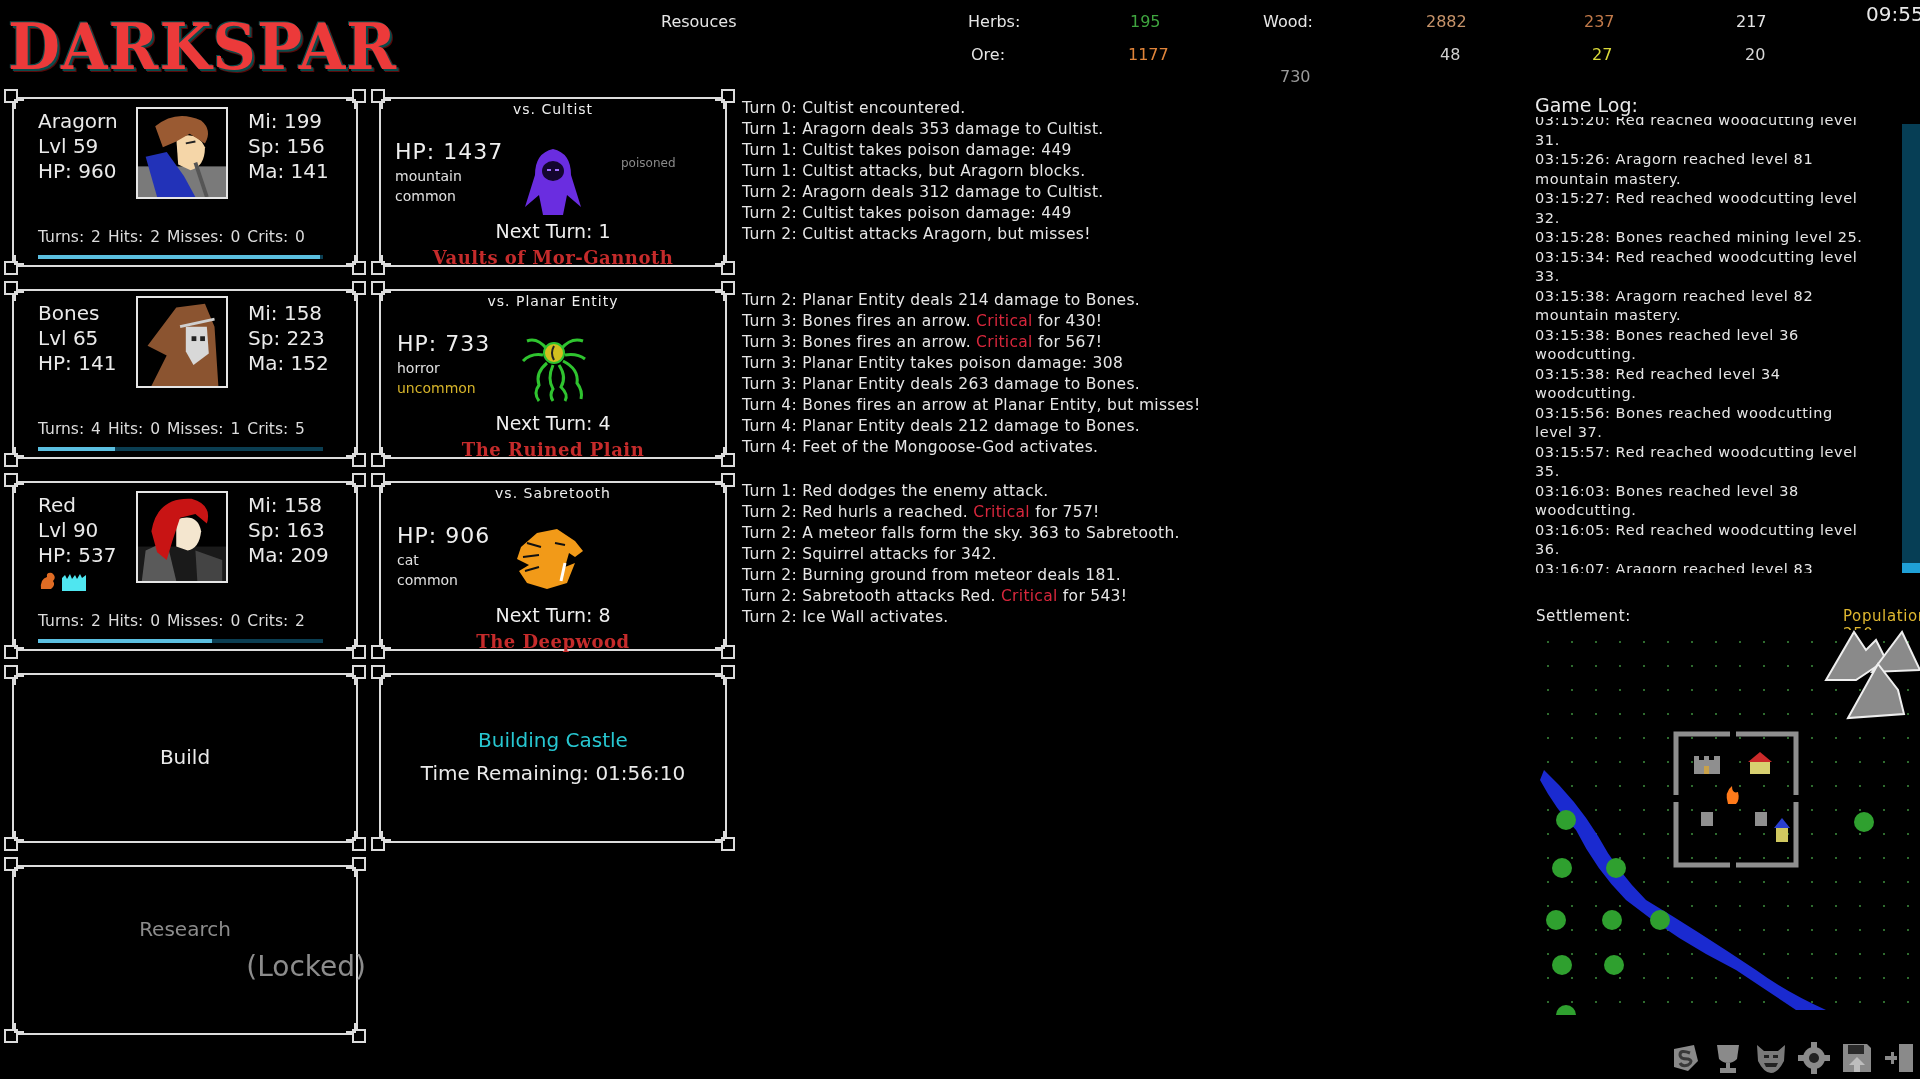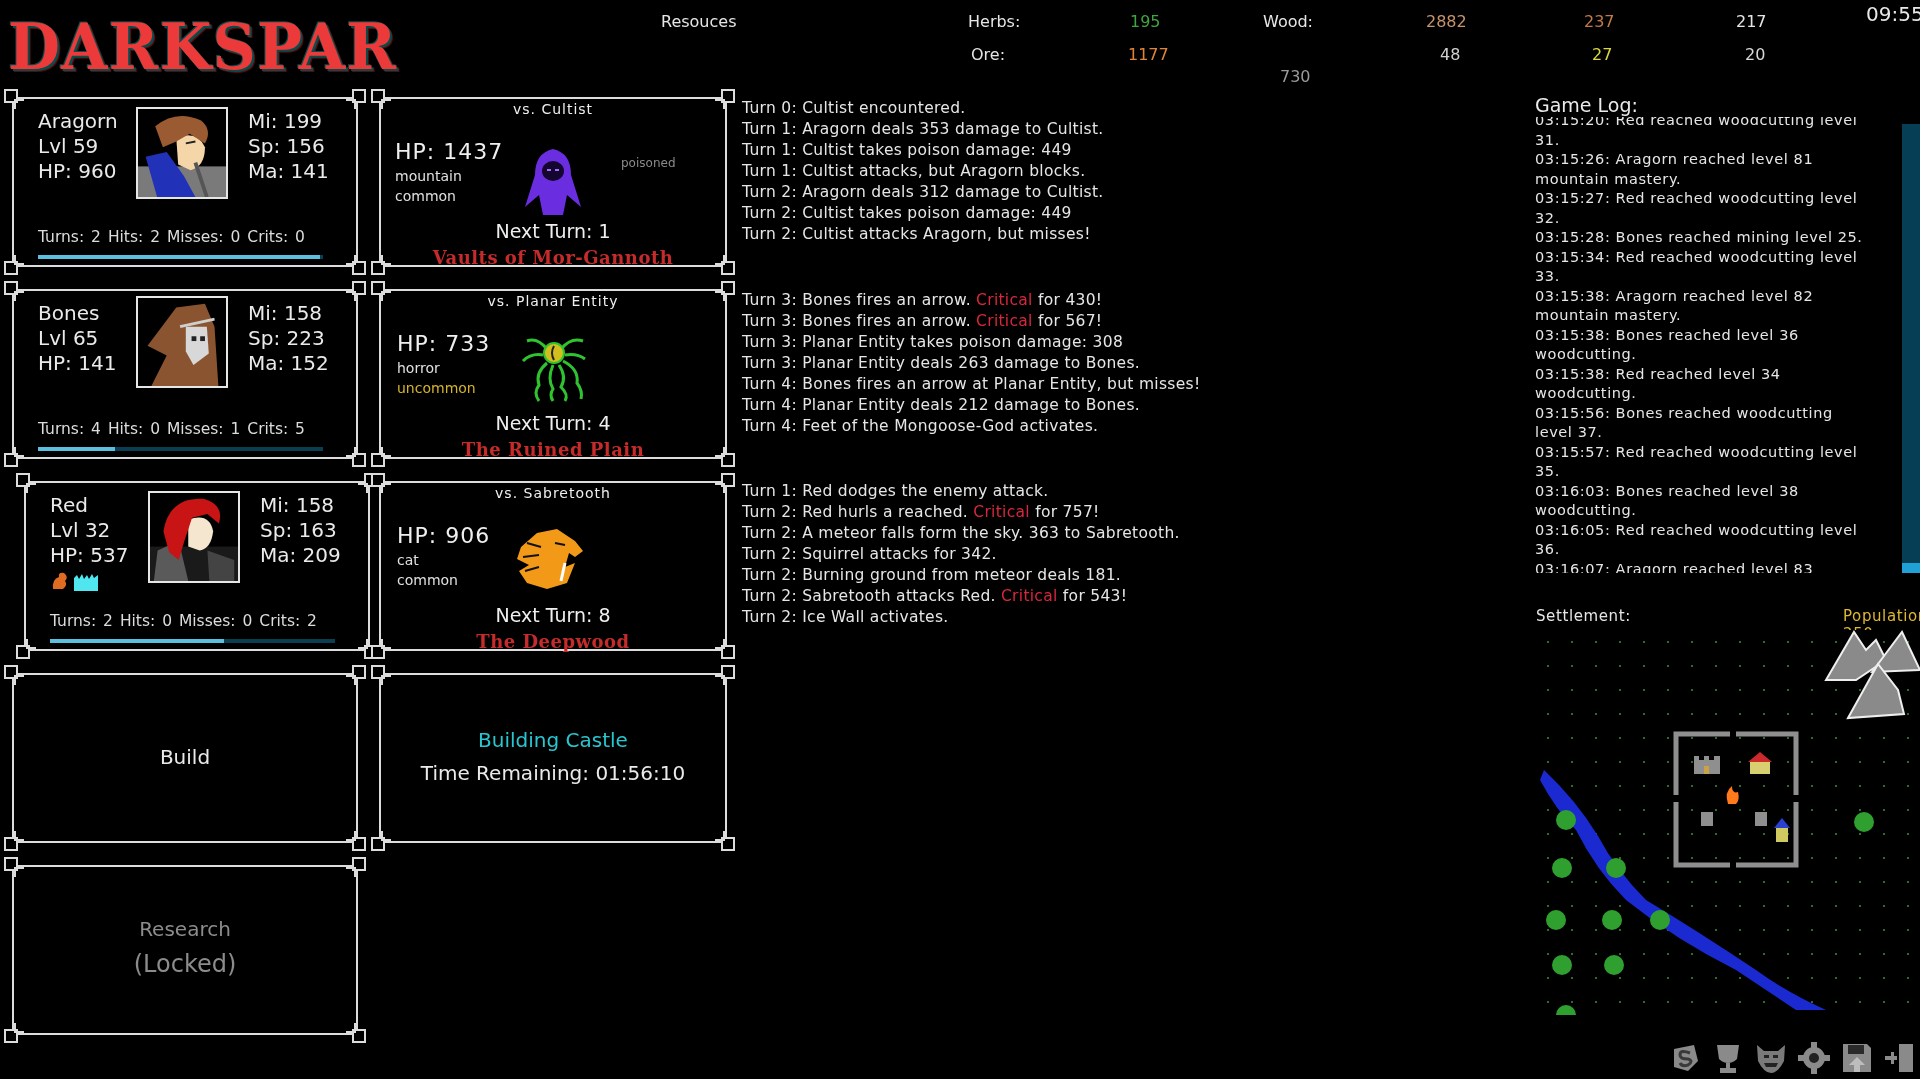--- a/index.html
+++ b/index.html
@@ -134,28 +134,28 @@
   </div>
   <div class="abs hero-stat" style="left:244px;top:20px;">Mi: 158</div>
   <div class="abs hero-stat" style="left:244px;top:45px;">Sp: 223</div>
   <div class="abs hero-stat" style="left:244px;top:70px;">Ma: 152</div>
   <div class="abs counts" style="left:34px;top:139px;">Turns: 4   Hits: 0   Misses: 1   Crits: 5</div>
   <div class="bar" style="left:34px;top:166px;width:285px;">
       <div class="fill" style="width:27%;"></div>
     </div>
 </div>
 
-<div class="panel" style="left:16px;top:473px;width:362px;height:186px;">
+<div class="panel" style="left:4px;top:473px;width:362px;height:186px;">
   <div class="frame"></div>
   <div class="corner tl"></div>
     <div class="corner tr"></div>
     <div class="corner bl"></div>
     <div class="corner br"></div>
   <div class="abs hero-name" style="left:34px;top:20px;">Red</div>
-  <div class="abs hero-name" style="left:34px;top:45px;">Lvl 32</div>
+  <div class="abs hero-name" style="left:34px;top:45px;">Lvl 90</div>
   <div class="abs hero-name" style="left:34px;top:70px;">HP: 537</div>
   <div class="abs" style="left:34px;top:98px;width:20px;height:20px;">
     <svg viewBox="0 0 20 20" width="20" height="20">
         <path d="M3 18 Q2 8 9 6 Q8 1 14 2 Q19 6 15 10 Q18 14 13 18 Z" fill="#e06c24"></path>
       </svg>
   </div>
   <div class="abs" style="left:58px;top:100px;width:24px;height:18px;">
     <svg viewBox="0 0 24 18" width="24" height="18">
         <path d="M0 18 L0 5 L3 2 L5 6 L8 1 L10 6 L13 2 L15 6 L18 1 L20 5 L24 2 L24 18 Z" fill="#4fe6f0"></path>
       </svg>
@@ -270,34 +270,35 @@
   <div class="abs" style="left:0;top:96px;width:100%;text-align:center;font-size:20px;color:#eaeaea;">Time Remaining: 01:56:10</div>
 </div>
 
 <div class="panel" style="left:4px;top:857px;width:362px;height:186px;">
   <div class="frame"></div>
   <div class="corner tl"></div>
     <div class="corner tr"></div>
     <div class="corner bl"></div>
     <div class="corner br"></div>
   <div class="abs" style="left:0;top:60px;width:100%;text-align:center;font-size:20px;color:#8c8c8c;">Research</div>
-  <div class="abs" style="left:0;top:93px;width:100%;text-align:center;font-size:24px;color:#8c8c8c;">(Locked)</div>
+  <div class="abs" style="left:0;top:93px;width:100%;text-align:right;font-size:28px;color:#8c8c8c;">(Locked)</div>
 </div>
 
 <div class="abs battle-log" style="left:742px;top:98px;">
   <div>Turn 0: Cultist encountered.</div>
   <div>Turn 1: Aragorn deals 353 damage to Cultist.</div>
   <div>Turn 1: Cultist takes poison damage: 449</div>
   <div>Turn 1: Cultist attacks, but Aragorn blocks.</div>
   <div>Turn 2: Aragorn deals 312 damage to Cultist.</div>
   <div>Turn 2: Cultist takes poison damage: 449</div>
   <div>Turn 2: Cultist attacks Aragorn, but misses!</div>
 </div>
 
 <div class="abs battle-log" style="left:742px;top:290px;">
+  <div>Turn 2: Planar Entity deals 214 damage to Bones.</div>
   <div><span>Turn 3: Bones fires an arrow. </span><span class="crit">Critical</span><span> for 430!</span></div>
   <div><span>Turn 3: Bones fires an arrow. </span><span class="crit">Critical</span><span> for 567!</span></div>
   <div>Turn 3: Planar Entity takes poison damage: 308</div>
   <div>Turn 3: Planar Entity deals 263 damage to Bones.</div>
   <div>Turn 4: Bones fires an arrow at Planar Entity, but misses!</div>
   <div>Turn 4: Planar Entity deals 212 damage to Bones.</div>
   <div>Turn 4: Feet of the Mongoose-God activates.</div>
 </div>
 
 <div class="abs battle-log" style="left:742px;top:481px;">

